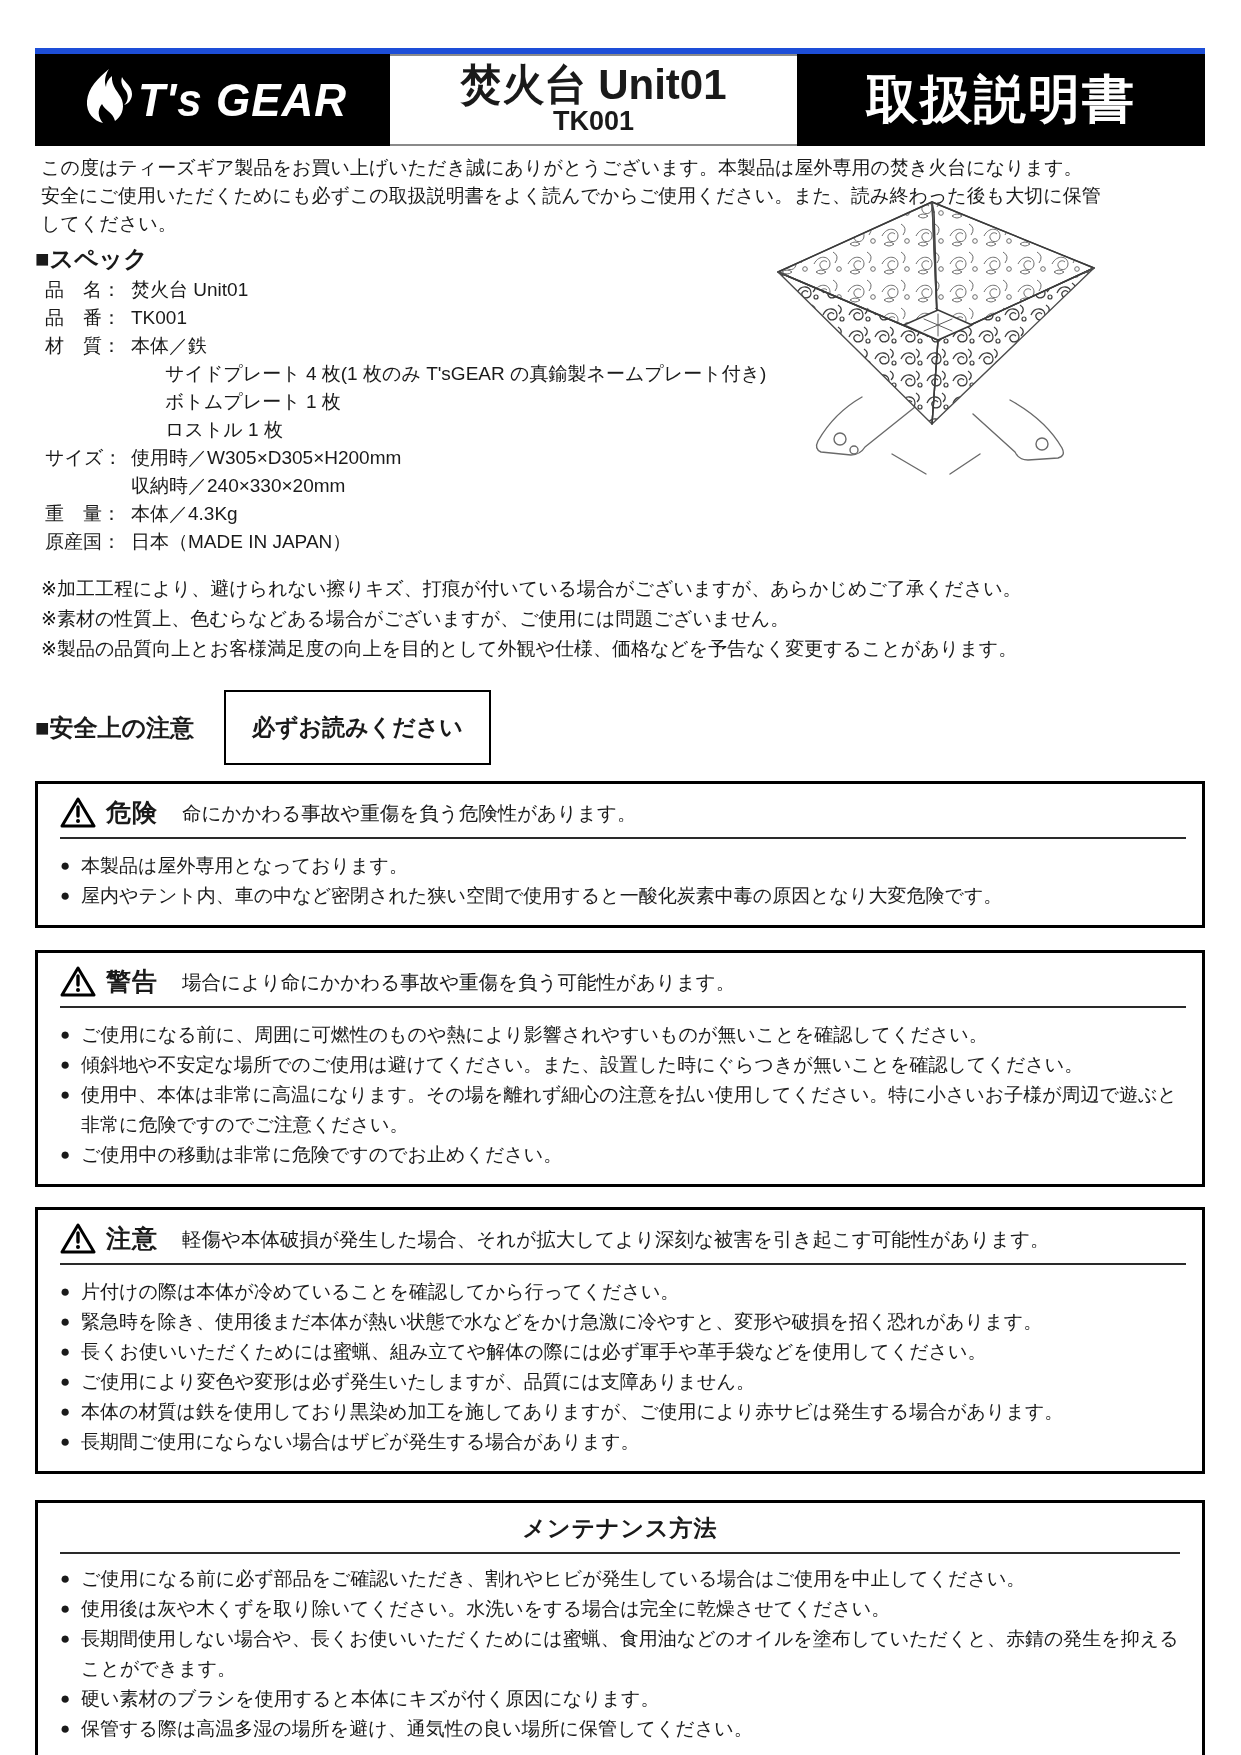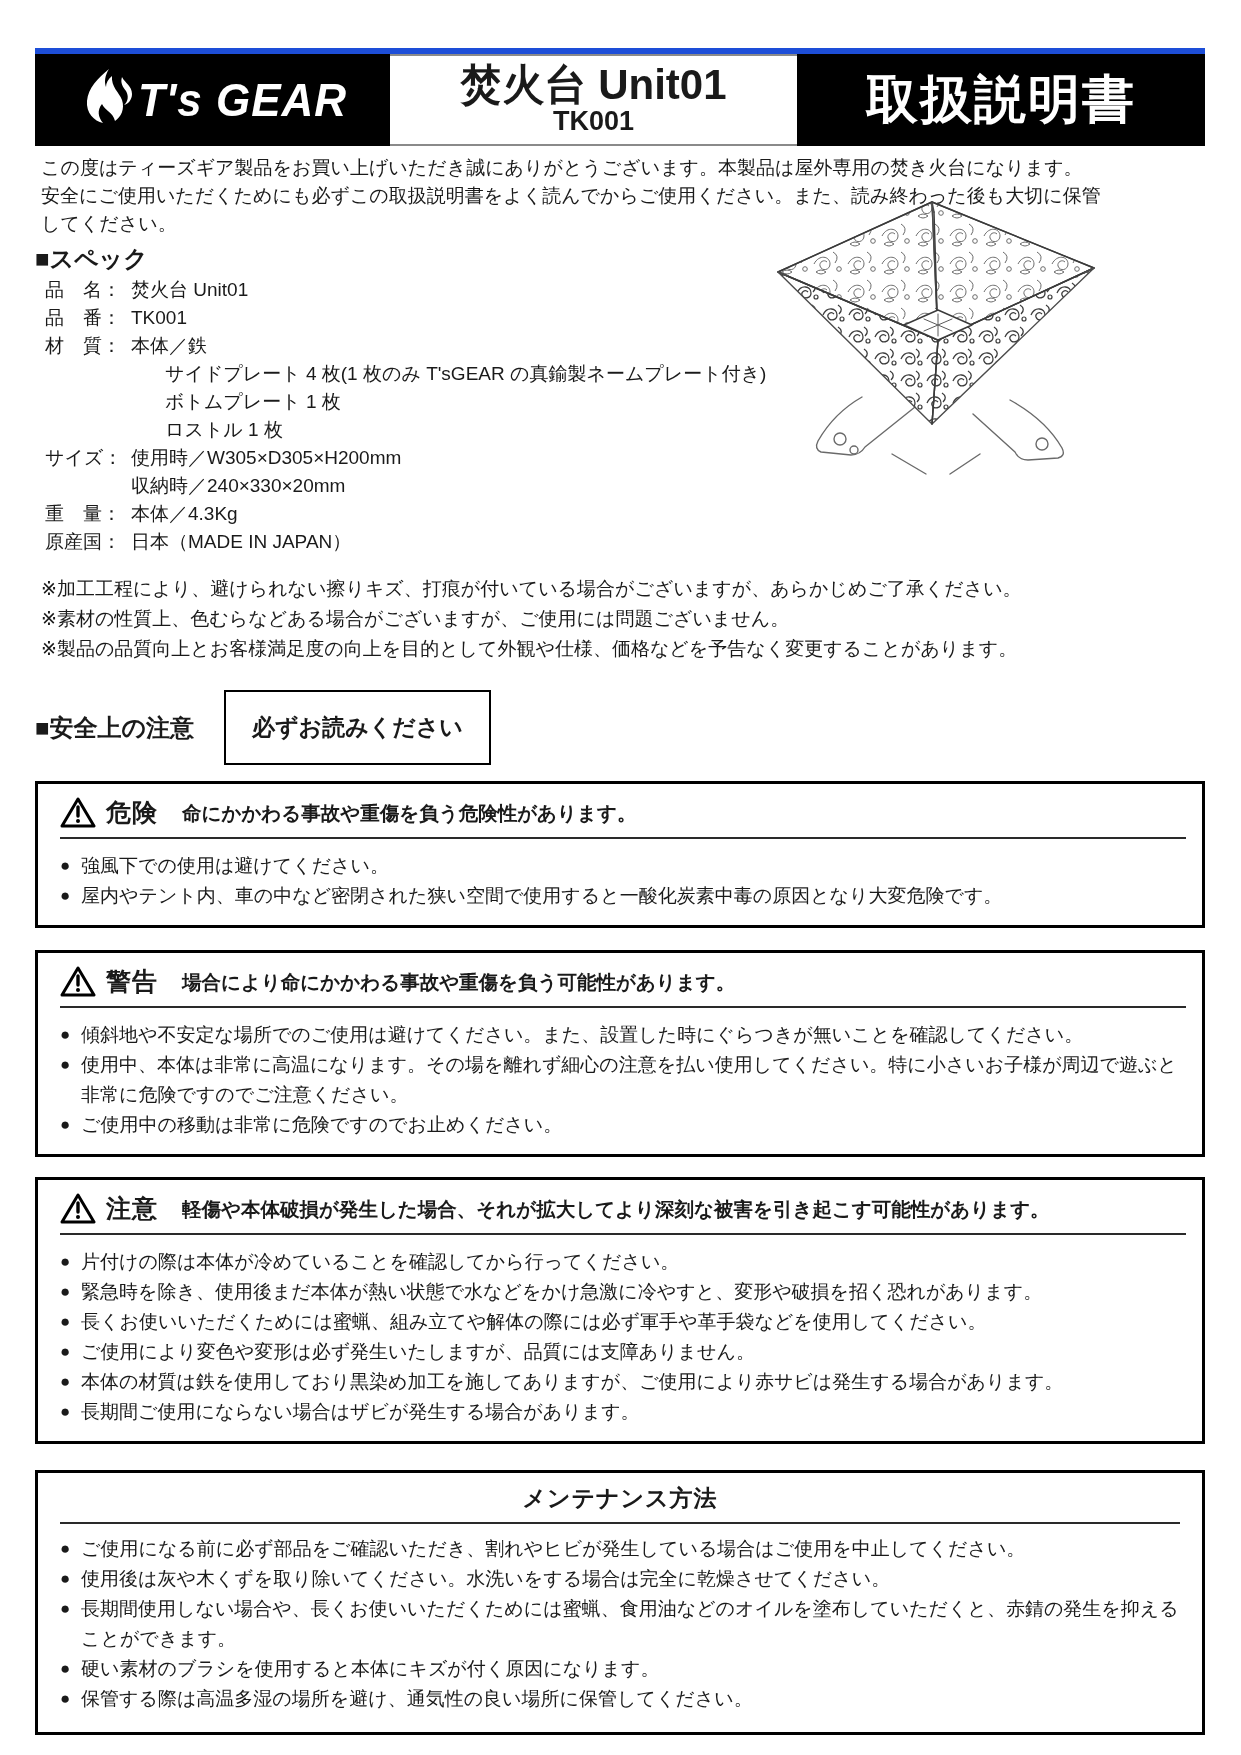--- a/index.html
+++ b/index.html
@@ -42,21 +42,21 @@
   
   .safety-row { margin-top:26px; display:flex; align-items:center; gap:30px; }
   .safety-heading { font-size:24px; font-weight:bold; }
   .must-read { border:2px solid #000; padding:20px 26px; font-size:23px; font-weight:bold; }
 
   
   .warnbox { border:3px solid #000; margin-top:16px; padding:8px 16px 12px 22px; background:#fff; }
   .warnhead { display:flex; align-items:center; gap:10px; padding-top:4px; }
   .warn-tri { flex:0 0 auto; display:inline-flex; }
   .warn-level { font-size:25px; font-weight:bold; letter-spacing:1px; }
-  .warn-desc  { font-size:19.5px; font-weight:bold; margin-left:14px; padding-top:2px; }
+  .warn-desc  { font-size:19.5px; font-weight:normal; margin-left:14px; padding-top:2px; }
   .warnrule { border:0; border-top:2px solid #2a2a2a; margin:8px 0 6px 0; }
   .bullets { list-style:none; padding:6px 0 2px 0; }
   .bullets li { position:relative; font-size:19px; line-height:30px; padding-left:21px; }
   .bullets li::before { content:"●"; position:absolute; left:0; top:0; font-size:17px; }
 
   
   .maintenance { border:3px solid #000; margin-top:26px; padding:10px 22px 16px 22px; }
   .m-title { text-align:center; font-size:23px; font-weight:bold; letter-spacing:1px; }
   .m-rule { border:0; border-top:2px solid #2a2a2a; margin:8px 0 4px 0; }
 
@@ -191,39 +191,40 @@
           <path d="M18 2 L34 29 H2 Z" fill="none" stroke="#000" stroke-width="3" stroke-linejoin="round"></path>
           <path d="M18 10 v9" stroke="#000" stroke-width="3.4" stroke-linecap="round"></path>
           <circle cx="18" cy="24" r="2" fill="#000"></circle>
         </svg>
       </span>
       <span class="warn-level">危険</span>
       <span class="warn-desc">命にかかわる事故や重傷を負う危険性があります。</span>
     </div>
     <hr class="warnrule">
     <ul class="bullets">
-      <li>強風下での使用は避けてください。</li>
+      <li>本製品は屋外専用となっております。</li>
       <li>屋内やテント内、車の中など密閉された狭い空間で使用すると一酸化炭素中毒の原因となり大変危険です。</li>
     </ul>
   </section>
 
   <section class="warnbox" style="margin-top:22px">
     <div class="warnhead">
       <span class="warn-tri">
         <svg width="36" height="31" viewBox="0 0 36 31">
           <path d="M18 2 L34 29 H2 Z" fill="none" stroke="#000" stroke-width="3" stroke-linejoin="round"></path>
           <path d="M18 10 v9" stroke="#000" stroke-width="3.4" stroke-linecap="round"></path>
           <circle cx="18" cy="24" r="2" fill="#000"></circle>
         </svg>
       </span>
       <span class="warn-level">警告</span>
       <span class="warn-desc">場合により命にかかわる事故や重傷を負う可能性があります。</span>
     </div>
     <hr class="warnrule">
     <ul class="bullets">
+      <li>ご使用になる前に、周囲に可燃性のものや熱により影響されやすいものが無いことを確認してください。</li>
       <li>傾斜地や不安定な場所でのご使用は避けてください。また、設置した時にぐらつきが無いことを確認してください。</li>
       <li>使用中、本体は非常に高温になります。その場を離れず細心の注意を払い使用してください。特に小さいお子様が周辺で遊ぶと非常に危険ですのでご注意ください。</li>
       <li>ご使用中の移動は非常に危険ですのでお止めください。</li>
     </ul>
   </section>
 
   <section class="warnbox" style="margin-top:20px">
     <div class="warnhead">
       <span class="warn-tri">
         <svg width="36" height="31" viewBox="0 0 36 31">

